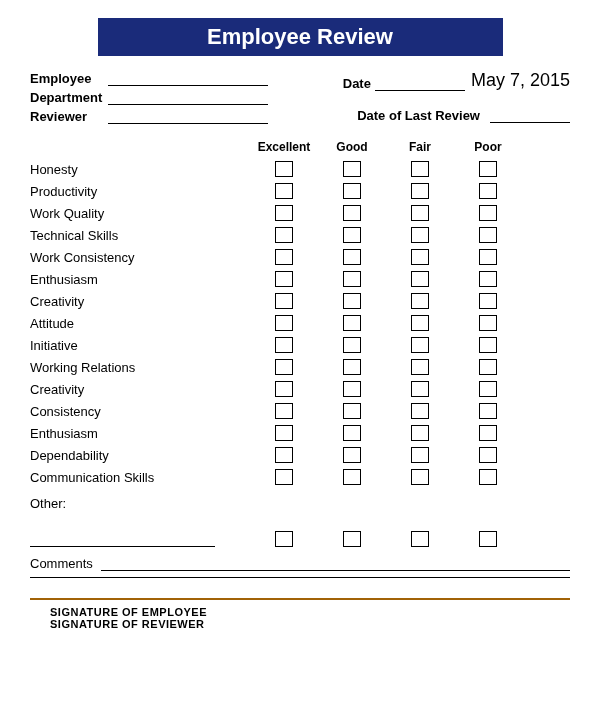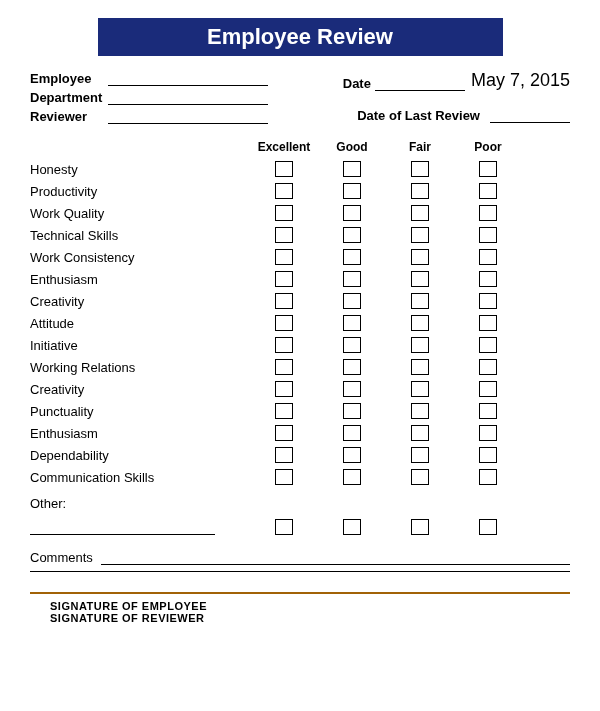--- a/index.html
+++ b/index.html
@@ -137,35 +137,35 @@
       flex-direction: row;
       align-items: flex-end;
       gap: 0;
     }
     .other-label {
       font-size: 13px;
       width: 220px;
       min-width: 220px;
       display: flex;
       flex-direction: column;
-      gap: 4px;
+      gap: 16px;
     }
     .other-line {
       border-bottom: 1px solid #000;
       width: 185px;
       height: 16px;
       display: block;
       margin-top: 4px;
     }
     .other-checks {
       display: flex;
       flex-direction: row;
     }
     .comments-section {
-      margin-top: 14px;
+      margin-top: 8px;
       display: flex;
       flex-direction: row;
       align-items: flex-end;
       gap: 8px;
     }
     .comments-label {
       font-size: 13px;
       font-weight: normal;
       white-space: nowrap;
     }
@@ -397,21 +397,21 @@
             <span class="check-box"></span>
           </div>
           <div class="check-cell">
             <span class="check-box"></span>
           </div>
           <div class="check-cell">
             <span class="check-box"></span>
           </div>
         </div>
         <div class="rating-row">
-          <div class="criteria-name">Punctuality</div>
+          <div class="criteria-name">Consistency</div>
           <div class="check-cell">
             <span class="check-box"></span>
           </div>
           <div class="check-cell">
             <span class="check-box"></span>
           </div>
           <div class="check-cell">
             <span class="check-box"></span>
           </div>
           <div class="check-cell">

